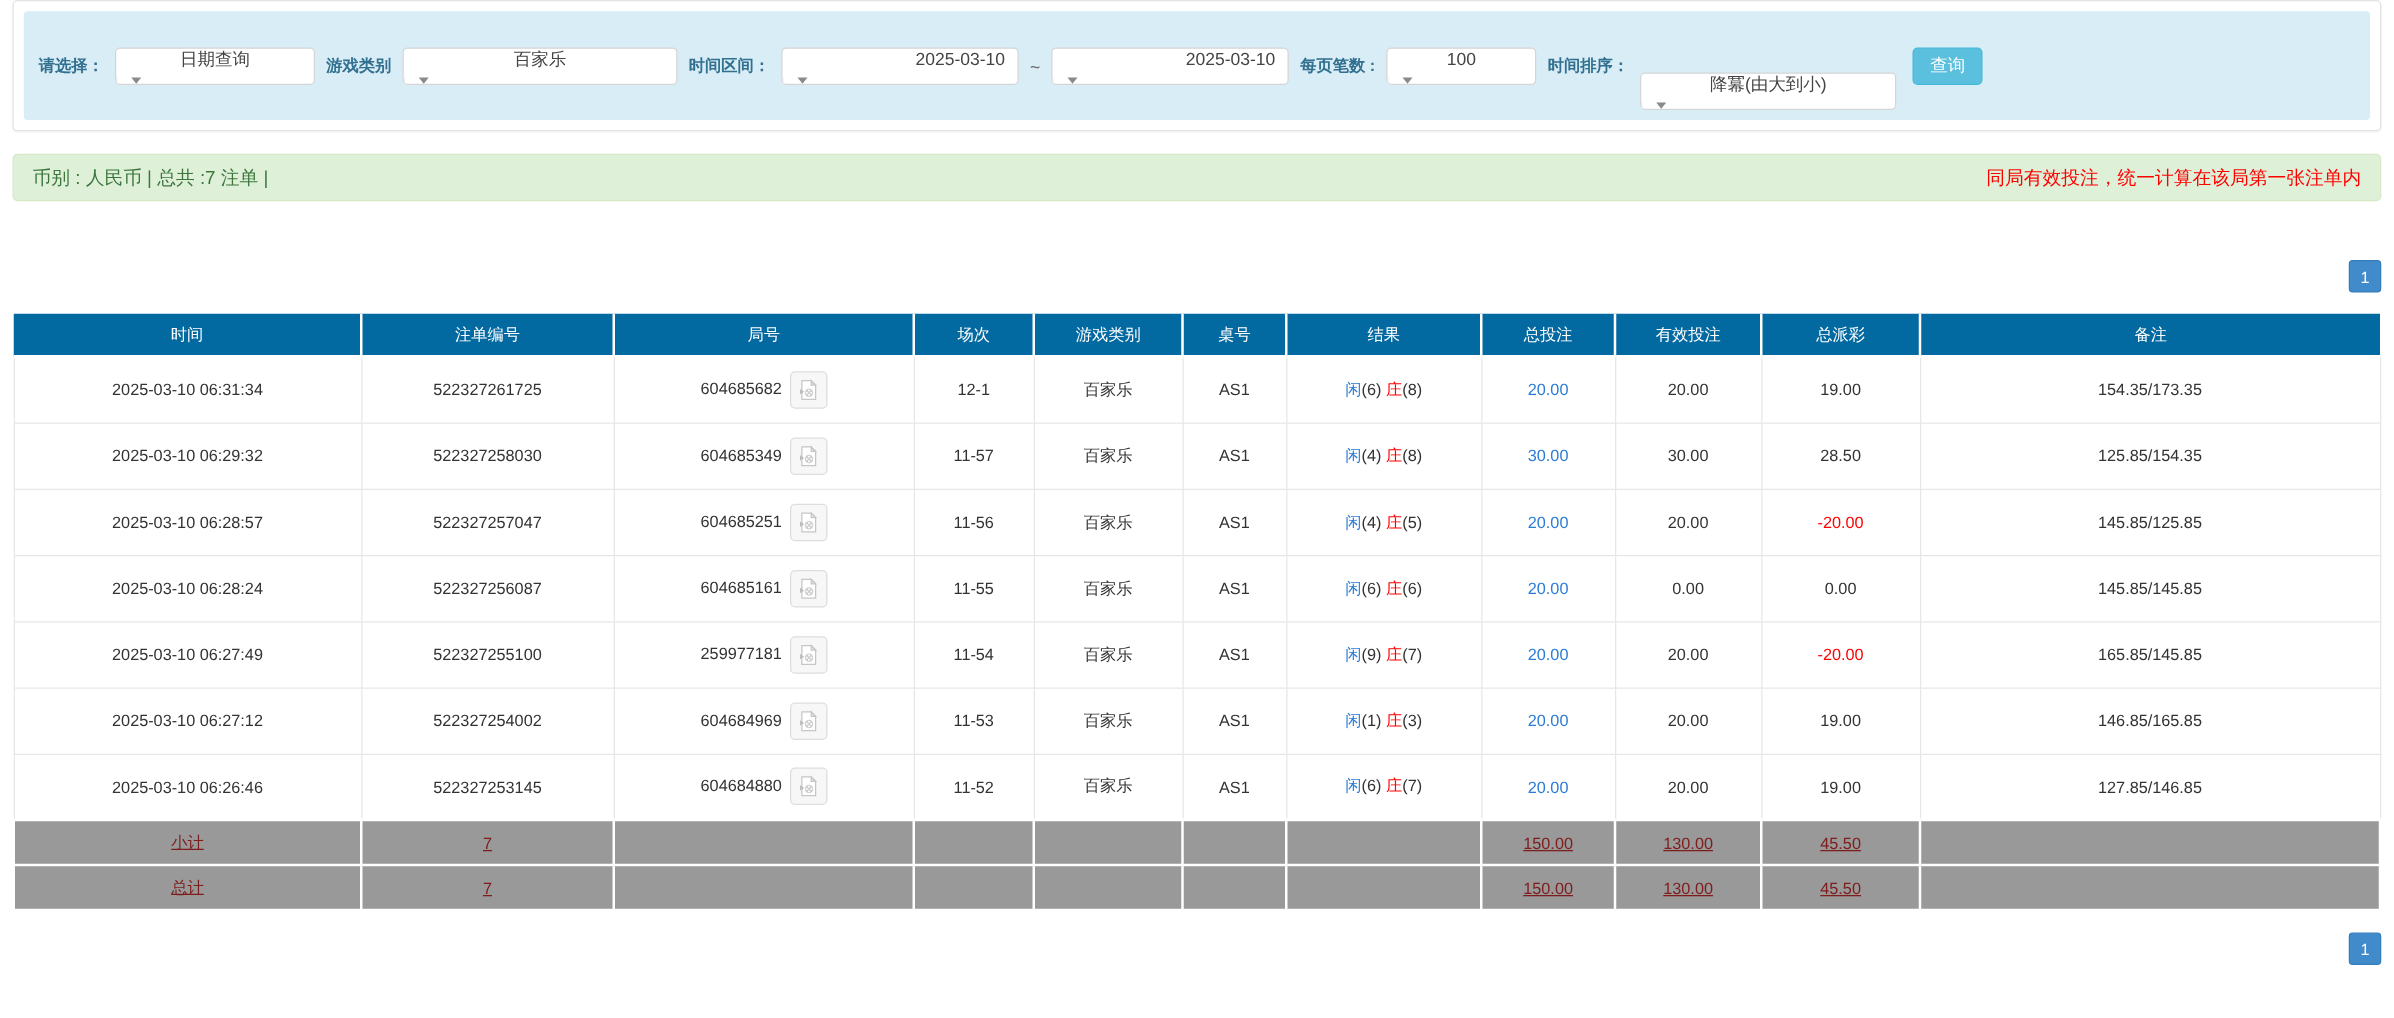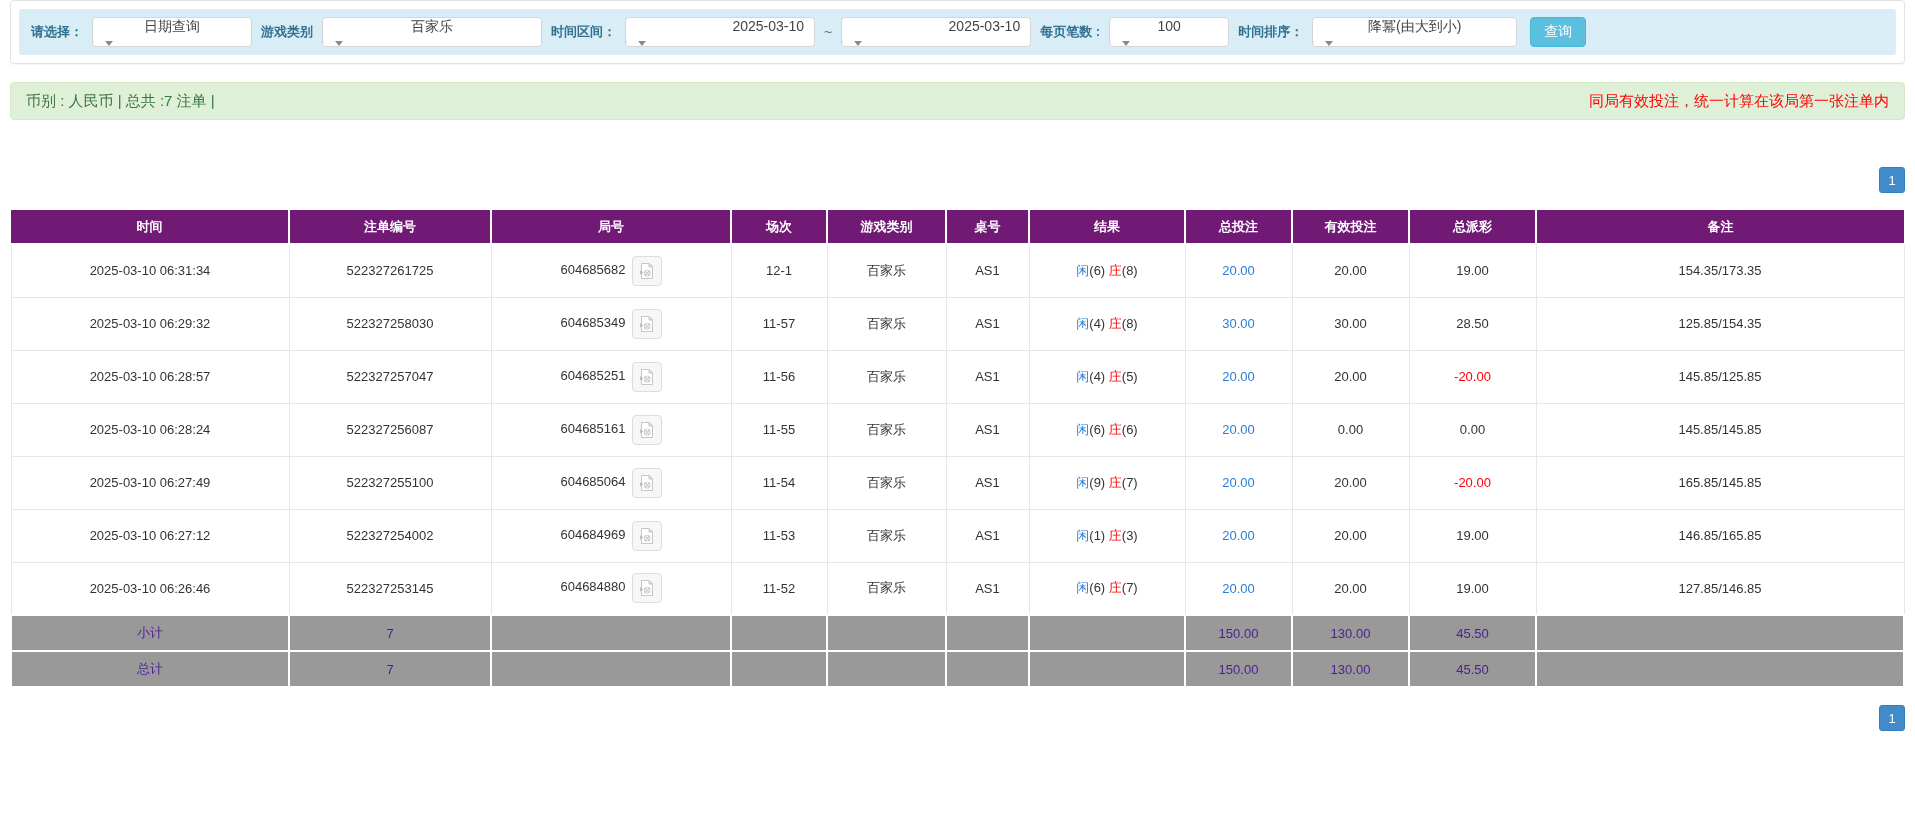--- a/index.html
+++ b/index.html
@@ -30,21 +30,21 @@
   .select .txt { padding:0 10px; flex:1; white-space:nowrap; overflow:hidden; }
   .select .caret-box {
     width:30px; align-self:stretch; display:flex; align-items:center; justify-content:center;
     border-left:1px solid #ececec;
   }
   .caret { width:0; height:0; border-left:4px solid transparent; border-right:4px solid transparent; border-top:5px solid #8a8a8a; }
   .w-mode { width:160px; }
   .w-game { width:220px; }
   .w-date { width:190px;align-items:flex-end; }
   .w-size { width:120px; }
-  .w-sort { width:205px; }
+  .w-sort { width:205px;margin-top:41px; }
   .tilde { color:#666; font-size:14px; }
   .btn-query {
     background:#5bc0de; border:1px solid #46b8da; color:#fff; border-radius:4px;
     height:30px; padding:0 13px; font-size:14px; cursor:pointer; margin-left:4px;
   }
 
   
   .summary-bar {
     margin-top:18px; background:#dff0d8; border:1px solid #d6e9c6; border-radius:4px;
     padding:0 15px; height:38px; display:flex; align-items:center; justify-content:space-between;
@@ -62,31 +62,31 @@
     min-width:26px; height:26px; display:flex; align-items:center; justify-content:center;
     font-size:13px; cursor:pointer;
   }
 
   
   table { width:100%; border-collapse:collapse; table-layout:fixed; font-size:13px; }
   col.c1{width:278px} col.c2{width:202px} col.c3{width:240px} col.c4{width:96px}
   col.c5{width:119px} col.c6{width:83px} col.c7{width:156px} col.c8{width:107px}
   col.c9{width:117px} col.c10{width:127px} col.c11{width:auto}
   thead th {
-    background:#701a75; color:#fff; font-weight:bold; height:34px;
+    background:#0369a1; color:#fff; font-weight:normal; height:34px;
     border-right:2px solid #fff; border-bottom:2px solid #fff; text-align:center;
   }
   thead th:last-child { border-right:none; }
   tbody td {
     background:#fff; border:1px solid #e7e7e7; height:53px;
     text-align:center; color:#333; overflow:hidden;
   }
   tfoot td {
-    background:#999; color:#4c1d95; height:36px; border:2px solid #fff;
-    text-align:center; font-size:13px;
+    background:#999; color:#7f1d1d; height:36px; border:2px solid #fff;
+    text-align:center; font-size:13px;text-decoration:underline;
   }
   .blue { color:#2a7cd6; }
   .red { color:#ff0000; }
   .link { color:#2a7cd6; cursor:pointer; text-decoration:none; }
   .video-btn {
     display:inline-flex; width:30px; height:30px; background:#f7f7f7;
     border:1px solid #ddd; border-radius:4px; align-items:center; justify-content:center;
     margin-left:6px; vertical-align:middle; cursor:pointer;
   }
 </style>
@@ -281,21 +281,21 @@
           <td>AS1</td>
           <td><span class="blue">闲</span><span>(6)</span> <span class="red">庄</span><span>(6)</span></td>
           <td><span class="link">20.00</span></td>
           <td>0.00</td>
           <td><span class="">0.00</span></td>
           <td>145.85/145.85</td>
         </tr>
         <tr>
           <td>2025-03-10 06:27:49</td>
           <td>522327255100</td>
-          <td><span>604685064</span><span class="video-btn">
+          <td><span>259977181</span><span class="video-btn">
               <svg width="16" height="18" viewBox="0 0 16 18">
                 <path d="M2.5 1.5 h7.5 l3.5 3.5 v11.5 h-11 z" fill="#ffffff" stroke="#c6c6c6"></path>
                 <path d="M10 1.5 l3.5 3.5 h-3.5 z" fill="#e2e2e2" stroke="#c6c6c6"></path>
                 <path d="M1 8.2 l3.4 2.1 -3.4 2.1 z" fill="#bdbdbd"></path>
                 <circle cx="8.2" cy="11.2" r="3.4" fill="#cfcfcf"></circle>
                 <circle cx="8.2" cy="9.4" r="0.8" fill="#fff"></circle>
                 <circle cx="8.2" cy="13" r="0.8" fill="#fff"></circle>
                 <circle cx="6.4" cy="11.2" r="0.8" fill="#fff"></circle>
                 <circle cx="10" cy="11.2" r="0.8" fill="#fff"></circle>
               </svg>

